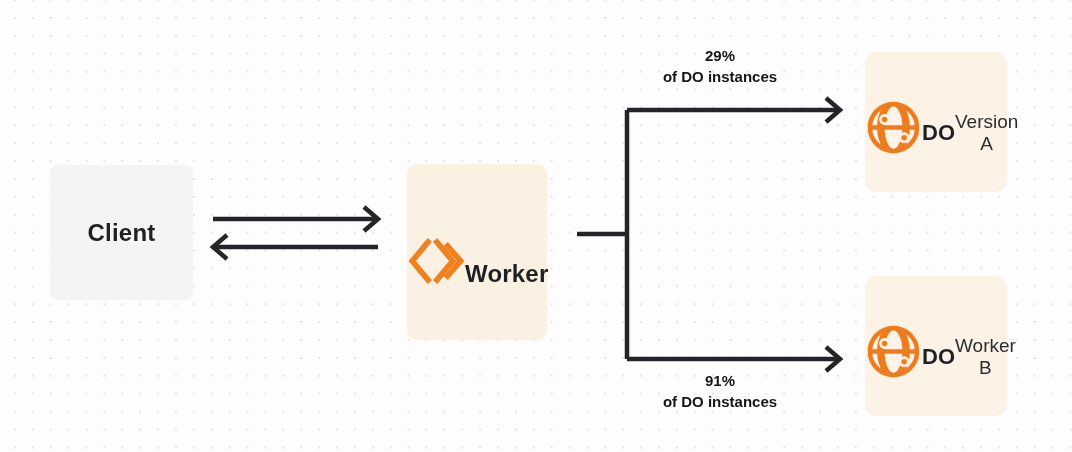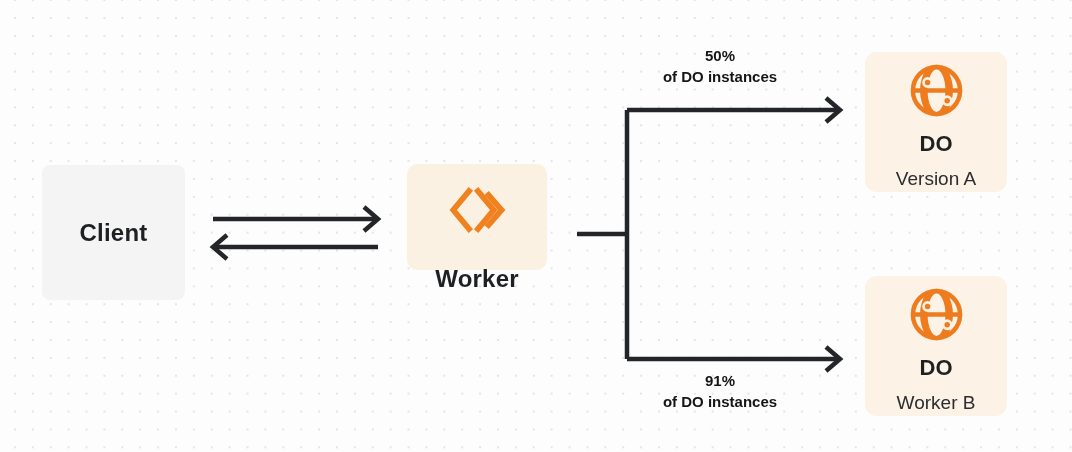--- a/index.html
+++ b/index.html
@@ -20,39 +20,39 @@
   }
   .connector-layer {
     position: absolute;
     inset: 0;
     width: 100%;
     height: 100%;
   }
   .card {
     position: absolute;
     display: flex;
-    flex-direction: column;
+    flex-direction: row;
     align-items: center;
     justify-content: center;
   }
   .card-client {
-    left: 42px; top: 165px;
+    left: 50px; top: 165px;
     width: 143px; height: 135px;
     background: #f4f4f5;
     border-radius: 8px;
   }
   .card-client .label {
     font-size: 24px;
     font-weight: 700;
     color: #1e2023;
     letter-spacing: 0.2px;
   }
   .card-worker {
     left: 407px; top: 164px;
-    width: 140px; height: 106px;
+    width: 140px; height: 176px;
     background: #fbf1e3;
     border-radius: 10px;
     justify-content: flex-start;
     padding-top: 17px;
   }
   .card-worker .label {
     margin-top: 26px;
     font-size: 24px;
     font-weight: 700;
     color: #1e2023;
@@ -72,20 +72,21 @@
     margin-top: 12px;
     font-size: 22px;
     font-weight: 700;
     color: #1e2023;
   }
   .card-do .subtitle {
     margin-top: 11px;
     font-size: 19px;
     font-weight: 400;
     color: #2b2d31;
+    text-align: center;
   }
   .icon-box { line-height: 0; }
   .worker-logo { overflow: visible; }
   .pct-label {
     position: absolute;
     width: 220px;
     text-align: center;
     font-size: 15px;
     font-weight: 700;
     color: #141517;
@@ -130,21 +131,21 @@
           <polyline points="26,9 6,33 26,57"></polyline>
           <polyline points="32,9 52,33 32,57"></polyline>
           <polyline points="44,13.5 61,33 44,52.5"></polyline>
         </g>
       </svg>
     </div>
     <div class="label">Worker</div>
   </div>
 
   <div class="pct-label pct-label-top">
-    <div>50%</div>
+    <div>29%</div>
     <div>of DO instances</div>
   </div>
   <div class="pct-label pct-label-bottom">
     <div>91%</div>
     <div>of DO instances</div>
   </div>
 
   <div class="card card-do card-do-a">
     <div class="icon-box">
       <svg width="57" height="57" viewBox="0 0 64 64" fill="none" xmlns="http://www.w3.org/2000/svg">

